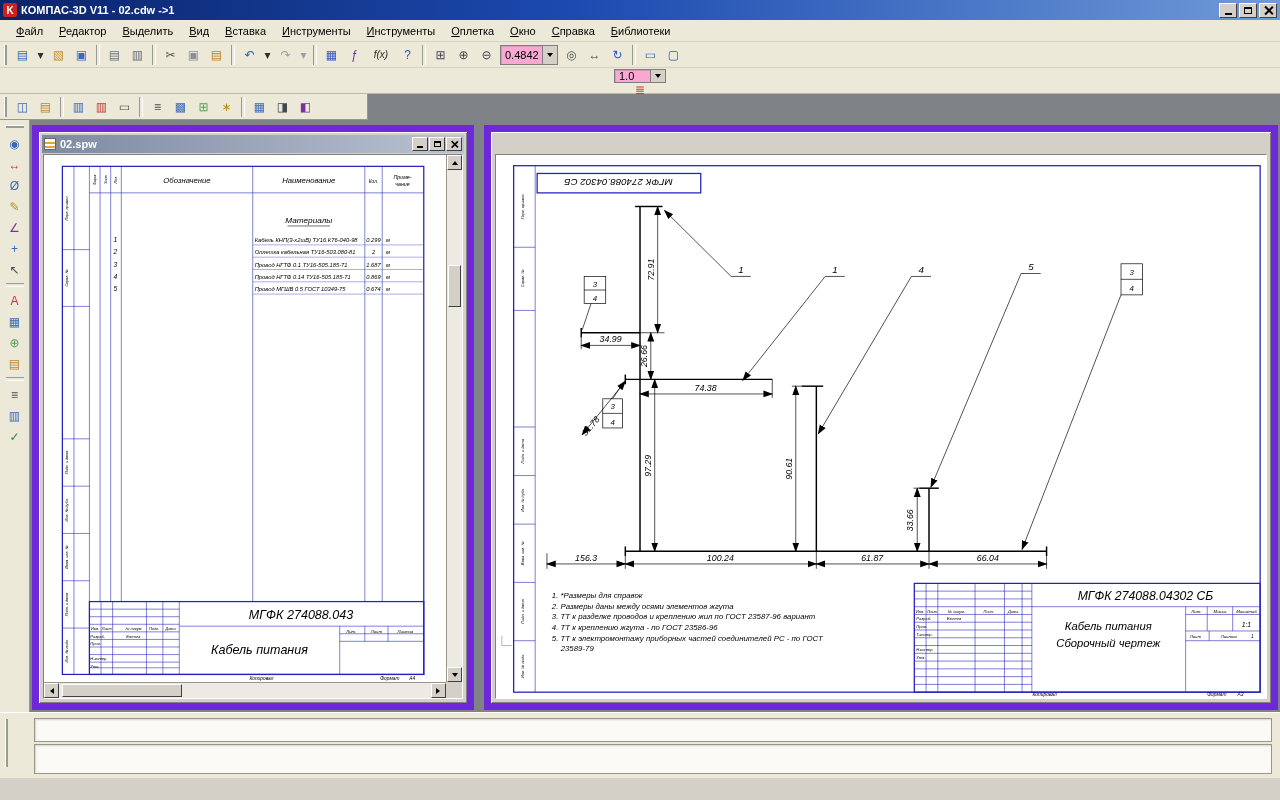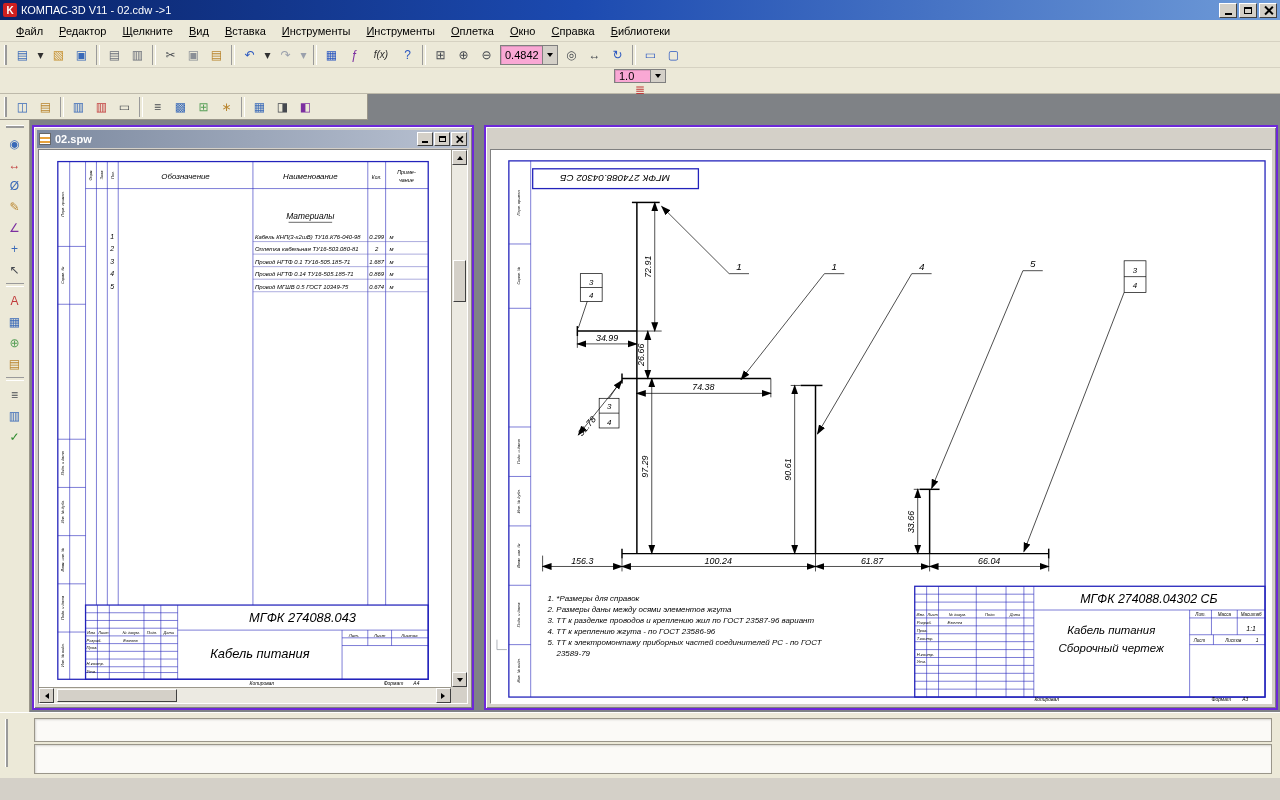--- a/index.html
+++ b/index.html
@@ -5,21 +5,21 @@
   html,body{margin:0;padding:0;}
   body{width:1280px;height:800px;overflow:hidden;font-family:"Liberation Sans",sans-serif;}
   .app{position:relative;width:1280px;height:800px;background:#d4d0c8;font-size:11px;overflow:hidden;}
 
   
   .titlebar{position:absolute;left:0;top:0;width:1280px;height:20px;
     background:linear-gradient(90deg,#0a246a 0%,#1c4ab0 45%,#6f9bd8 100%);
     display:flex;align-items:center;padding:0 3px;gap:4px;box-sizing:border-box;}
   .app-icon{width:14px;height:14px;background:#cf1f1f;color:#fff;font-size:10px;font-weight:bold;
     display:flex;align-items:center;justify-content:center;border-radius:2px;flex:0 0 auto;}
-  .title-text{color:#fff;font-weight:normal;font-size:11px;white-space:nowrap;}
+  .title-text{color:#fff;font-weight:bold;font-size:11px;white-space:nowrap;}
   .win-btns{margin-left:auto;display:flex;gap:2px;}
   .wbtn{width:18px;height:15px;background:#d4d0c8;border:1px solid;border-color:#fff #404040 #404040 #fff;
     display:flex;align-items:center;justify-content:center;box-sizing:border-box;}
   .ic-min{width:7px;height:2px;background:#000;margin-top:7px;}
   .ic-max{width:8px;height:7px;border:1px solid #000;border-top:2px solid #000;box-sizing:border-box;}
   .ic-close{position:relative;width:9px;height:9px;}
   .ic-close::before,.ic-close::after{content:"";position:absolute;left:4px;top:-1px;width:1.6px;height:11px;background:#000;}
   .ic-close::before{transform:rotate(45deg);}
   .ic-close::after{transform:rotate(-45deg);}
 
@@ -55,21 +55,21 @@
   .tsp .triu{border-bottom-width:3px;margin-bottom:2px;}
 
   
   .workarea{position:absolute;left:0;top:94px;width:1280px;height:618px;background:#7f8286;overflow:hidden;}
   .left-toolbar{position:absolute;left:0;top:26px;width:30px;height:592px;background:#ece9d8;
     border-right:1px solid #9a968a;display:flex;flex-direction:column;align-items:center;padding-top:3px;box-sizing:border-box;}
   .left-toolbar .tgrip{width:18px;height:3px;background:linear-gradient(#fff 0 1px,#9a9a9a 1px 3px);margin:2px 0 5px;}
   .left-toolbar .tsep{width:18px;height:2px;margin:3px 0;border:none;border-top:1px solid #9a9a9a;border-bottom:1px solid #fff;}
   .left-toolbar .tbtn{width:24px;height:21px;}
 
-  .child{position:absolute;background:#d4d0c8;border:2px solid #6d28d9;
+  .child{position:absolute;background:#d4d0c8;border:7px solid #6d28d9;
     box-shadow:inset 1px 1px 0 #fff, inset -1px -1px 0 #808080;box-sizing:border-box;}
   .spw-win{left:32px;top:31px;width:442px;height:585px;}
   .cdw-win{left:484px;top:31px;width:794px;height:585px;}
   .child-titlebar{position:absolute;left:3px;right:3px;top:3px;height:18px;display:flex;align-items:center;
     padding:0 2px;gap:4px;box-sizing:border-box;}
   .active-tb{background:linear-gradient(90deg,#0a246a 0%,#2c5cc0 50%,#a6caf0 100%);}
   .inactive-tb{background:linear-gradient(90deg,#7d8aa0 0%,#b9c2d2 100%);}
   .child-title{color:#fff;font-weight:bold;font-size:11px;white-space:nowrap;}
   .child-btns{margin-left:auto;display:flex;gap:1px;}
   .cbtn{width:16px;height:14px;background:#d4d0c8;border:1px solid;border-color:#fff #404040 #404040 #fff;
@@ -136,21 +136,21 @@
       <span class="wbtn">
           <span class="ic-close"></span>
         </span>
     </span>
   </div>
 
   <div class="menubar">
 
   <span class="menu-item">Файл</span>
       <span class="menu-item">Редактор</span>
-      <span class="menu-item">Щелкните</span>
+      <span class="menu-item">Выделить</span>
       <span class="menu-item">Вид</span>
       <span class="menu-item">Вставка</span>
       <span class="menu-item">Инструменты</span>
       <span class="menu-item">Инструменты</span>
       <span class="menu-item">Оплетка</span>
       <span class="menu-item">Окно</span>
       <span class="menu-item">Справка</span>
       <span class="menu-item">Библиотеки</span>
     </div>
 

